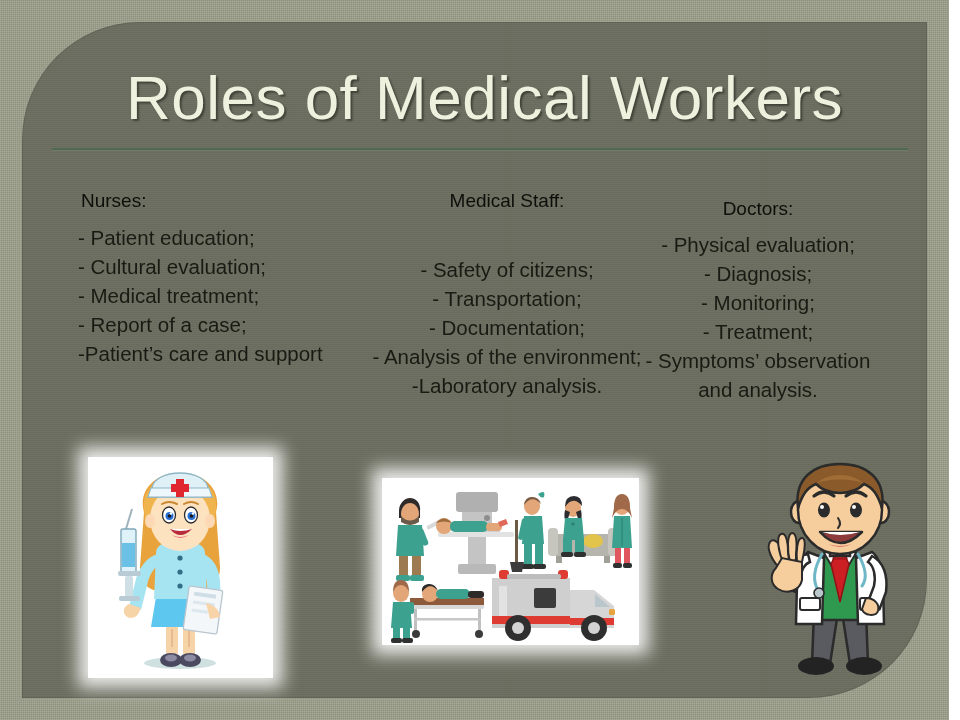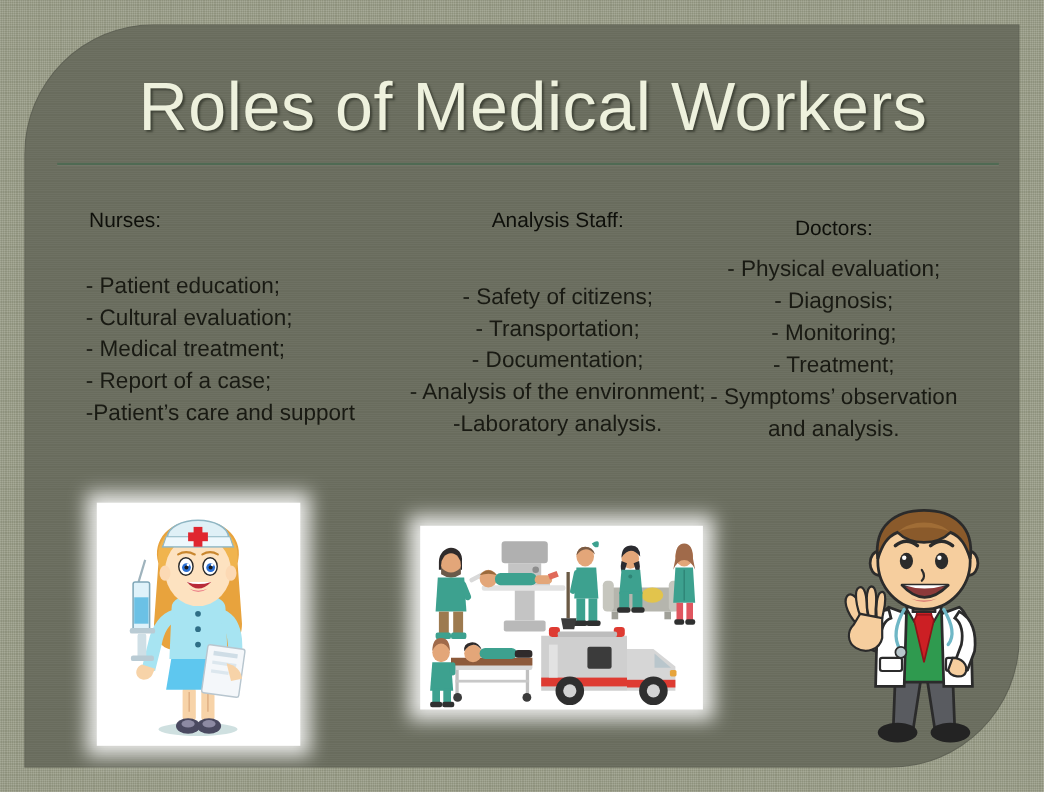--- a/index.html
+++ b/index.html
@@ -73,21 +73,21 @@
   }
   .col-body {
     font-size: 20.5px;
     line-height: 29px;
     margin: 0;
     color: #191a13;
     white-space: pre-line;
   }
 
   .col-nurses       { left: 78px;  top: 186px; width: 245px; text-align: left; }
-  .col-nurses .col-body  { margin-top: 32px; }
+  .col-nurses .col-body  { margin-top: 10px; }
 
   .col-staff        { left: 362px; top: 186px; width: 290px; text-align: center; }
   .col-staff .col-head   { margin-bottom: 2px; }
   .col-staff .col-body   { margin-top: 42px; }
 
   .col-doctors      { left: 632px; top: 194px; width: 252px; text-align: center; }
   .col-doctors .col-body { margin-top: 9px; }
 
   
   .photo-white {
@@ -194,21 +194,21 @@
 
       <path d="M64 32 C64 22 78 16 92 16 C106 16 120 22 120 32 L124 40 L60 40 Z" fill="#dff0f6" stroke="#8fb6c4" stroke-width="1.4"></path>
       <path d="M60 40 L124 40 L121 31 L63 31 Z" fill="#eef8fc" stroke="#8fb6c4" stroke-width="1"></path>
 
       <rect x="88" y="22" width="8" height="18" fill="#e0262f"></rect>
       <rect x="83" y="27" width="18" height="8" fill="#e0262f"></rect>
     </svg>
   </div>
 
   <div class="col col-staff">
-    <p class="col-head">Analysis Staff:</p>
+    <p class="col-head">Medical Staff:</p>
     <p class="col-body">- Safety of citizens;
 - Transportation;
 - Documentation;
 - Analysis of the environment;
 -Laboratory analysis.</p>
   </div>
 
   <div class="photo-white photo-staff">
     <svg viewBox="0 0 257 167" width="257" height="167" aria-hidden="true">
 

